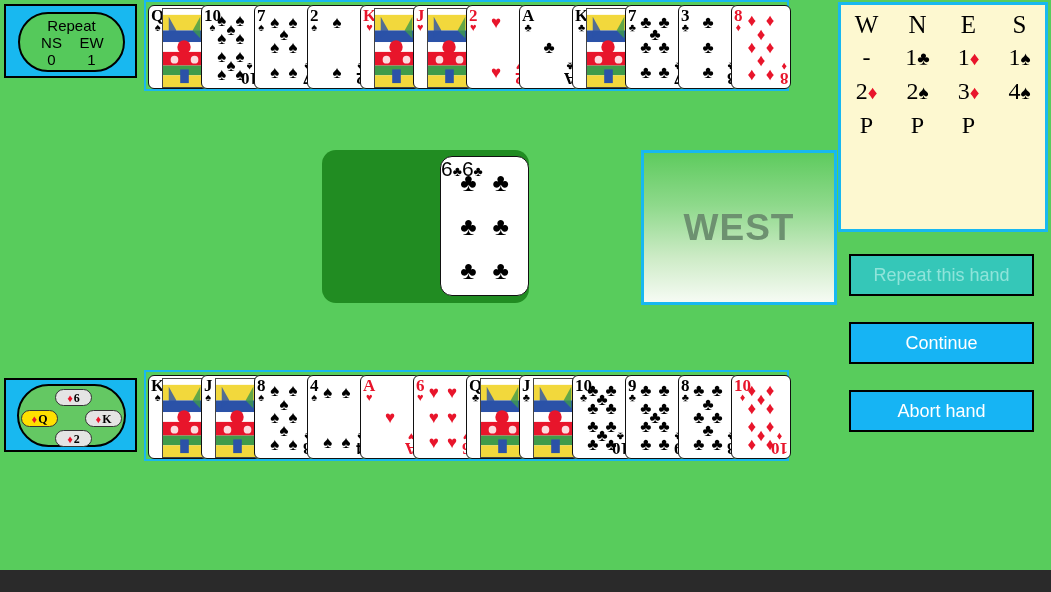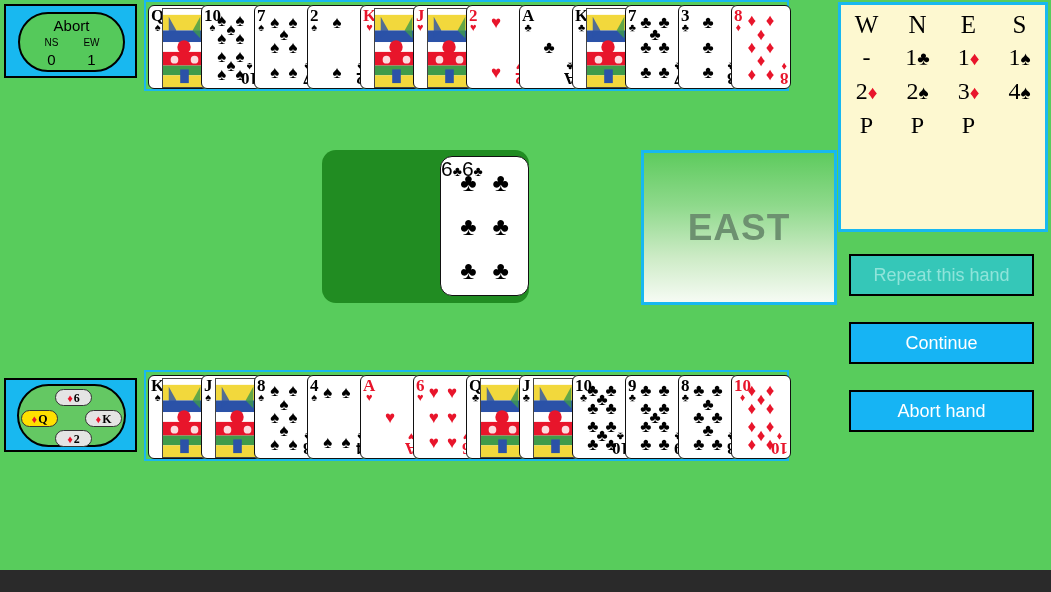--- a/index.html
+++ b/index.html
@@ -19,21 +19,21 @@
   #tricks-box{
     position:absolute;left:4px;top:4px;width:133px;height:74px;
     background:#18b8f0;border:2px solid #000;box-sizing:border-box;
   }
   #tricks-oval{
     position:absolute;left:12px;top:6px;width:107px;height:60px;
     background:#55c95b;border:2px solid #000;border-radius:30px;box-sizing:border-box;
     text-align:center;color:#000;
   }
   #tricks-oval .t-title{font-size:15px;line-height:17px;padding-top:3px;}
-  #tricks-oval .t-hdr{font-size:10px;line-height:17px;}
+  #tricks-oval .t-hdr{font-size:15px;line-height:17px;}
   #tricks-oval .t-val{font-size:15px;line-height:17px;}
   .t-cols{display:flex;justify-content:center;gap:14px;}
   .t-cols span{display:inline-block;width:26px;}
   
   .hand{
     position:absolute;height:91px;
     border:2px solid #18b8f0;box-sizing:border-box;
     background:transparent;
   }
   #north-hand{left:144px;top:0px;width:645px;}
@@ -145,21 +145,21 @@
     position:absolute;left:0;top:570px;width:1051px;height:22px;background:#2a2a2a;
   }
 </style>
 </head>
 <body>
 
 <div id="app">
 
   <div id="tricks-box">
     <div id="tricks-oval">
-      <div class="t-title">Abort</div>
+      <div class="t-title">Repeat</div>
       <div class="t-hdr t-cols">
         <span>NS</span>
         <span>EW</span>
       </div>
       <div class="t-val t-cols">
         <span>0</span>
         <span>1</span>
       </div>
     </div>
   </div>
@@ -407,21 +407,21 @@
   <div id="played-card"><span class="corner tl blk"><span class="rank">6</span><span class="csuit">♣</span></span><span class="corner br blk"><span class="rank">6</span><span class="csuit">♣</span></span><span class="pips">
         <span class="pip blk" style="left:26%;top:16%;">♣</span>
         <span class="pip blk" style="left:74%;top:16%;">♣</span>
         <span class="pip blk" style="left:26%;top:50%;">♣</span>
         <span class="pip blk" style="left:74%;top:50%;">♣</span>
         <span class="pip blk" style="left:26%;top:84%;">♣</span>
         <span class="pip blk" style="left:74%;top:84%;">♣</span>
       </span></div>
 
   <div id="east-seat" class="seat">
-    <span class="seat-label">EAST</span>
+    <span class="seat-label">WEST</span>
   </div>
 
   <div id="south-hand" class="hand">
       <div class="card" style="left: 2px; z-index: 0;">
         <span class="corner tl blk">
           <span class="rank">K</span>
           <span class="csuit">♠</span>
         </span>
         <span class="corner br blk">
           <span class="rank">K</span>

